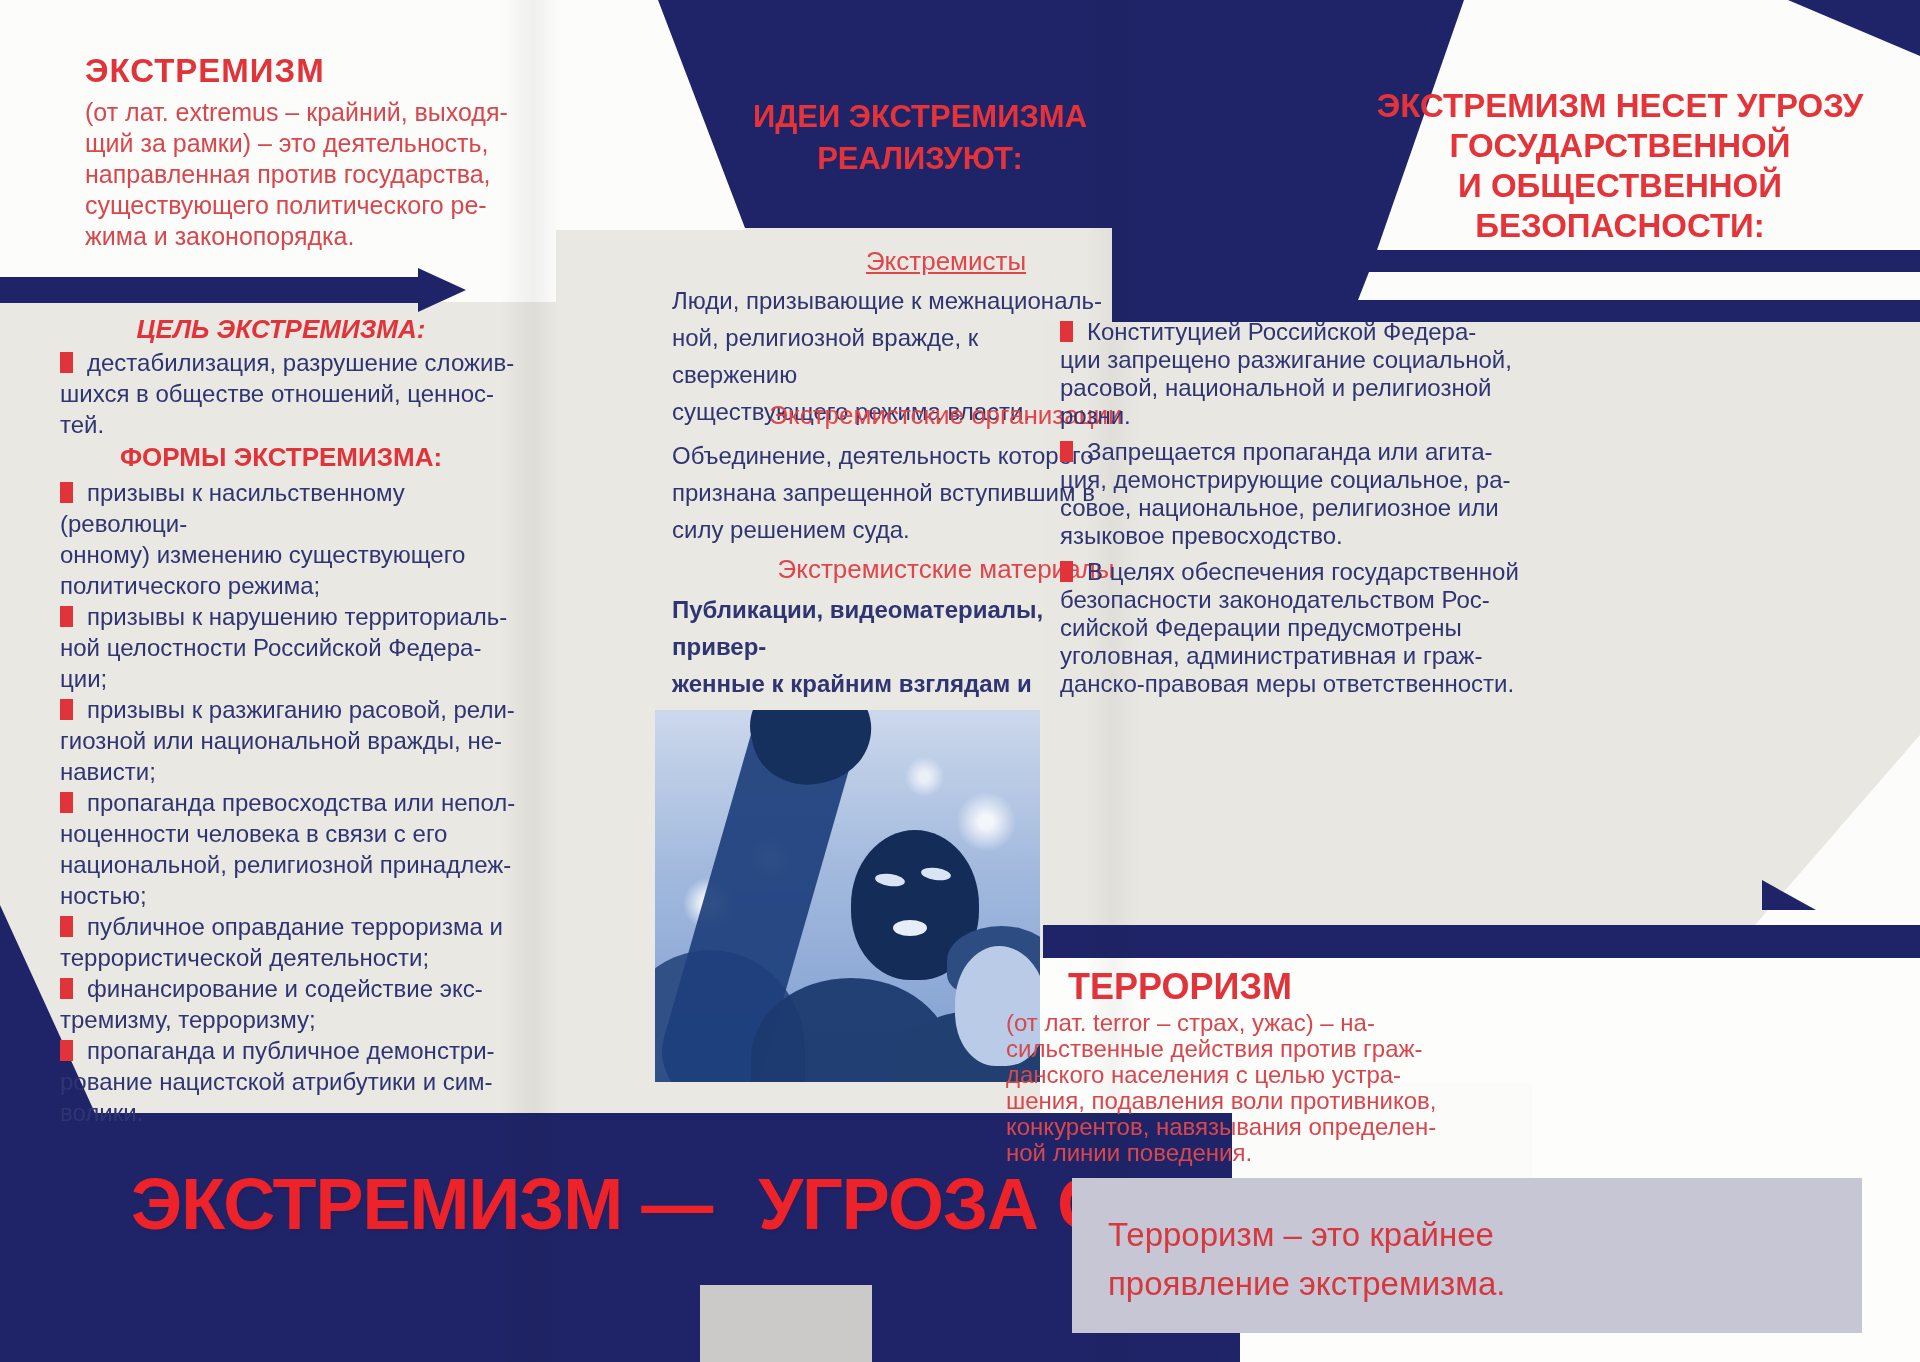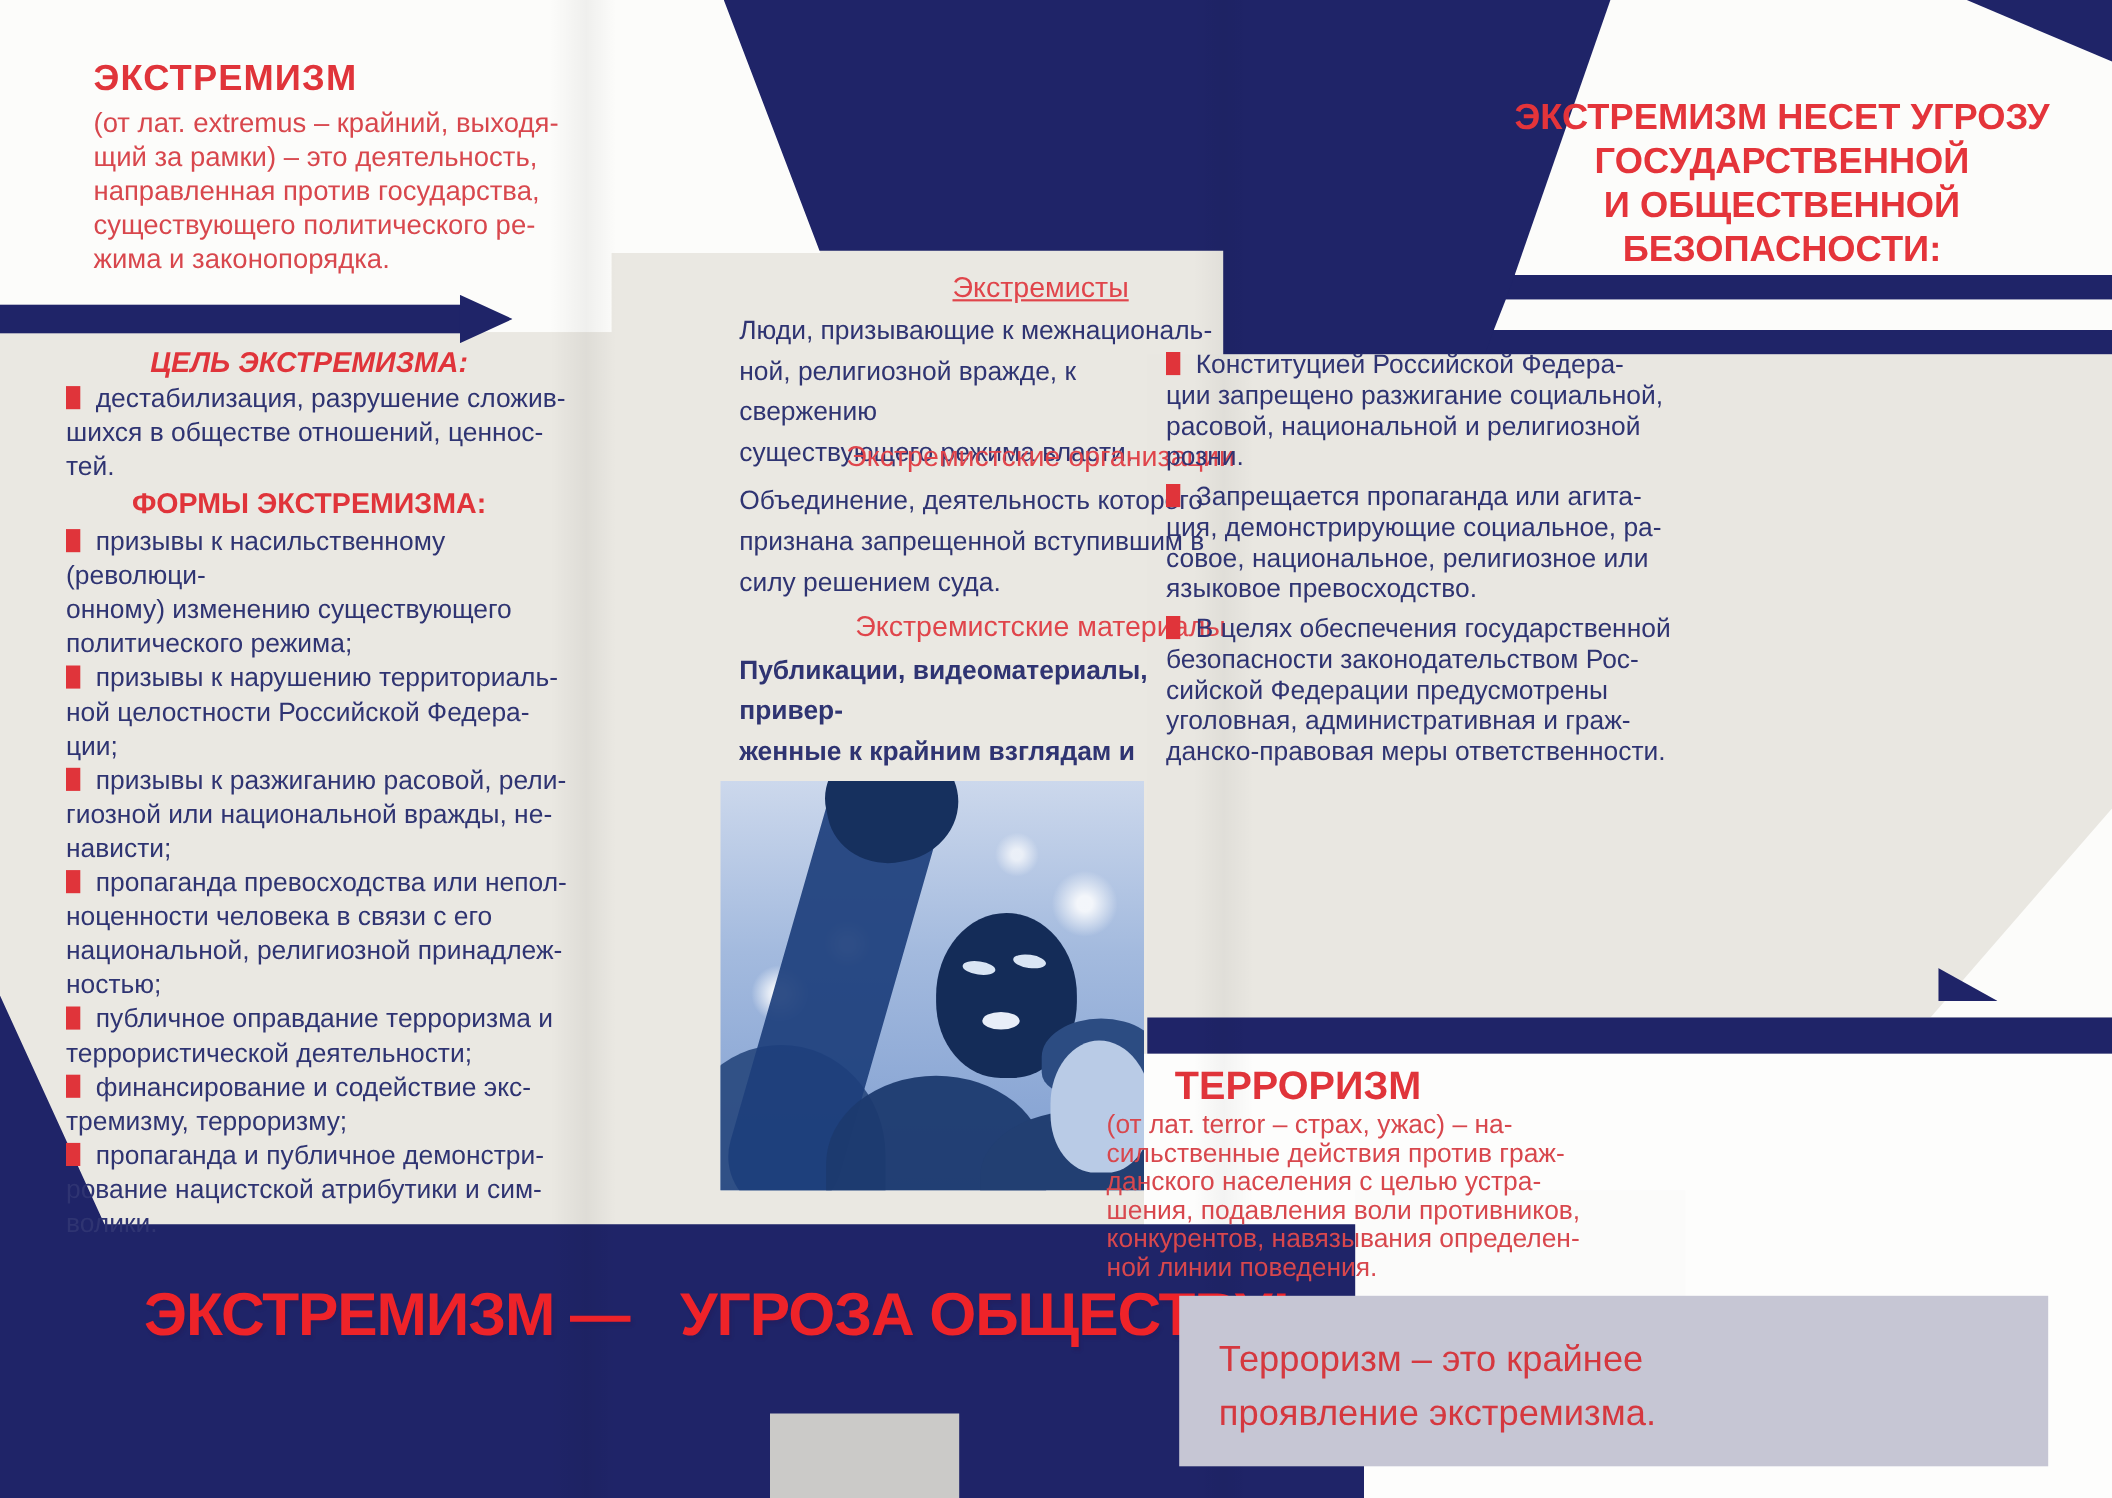--- a/index.html
+++ b/index.html
@@ -64,21 +64,21 @@
     font-size:33px;line-height:40px;color:#e4343a;font-weight:bold;}
   .r-list{left:1060px;top:318px;width:795px;}
   .r-item{font-size:24px;line-height:28px;color:#2f3472;margin-bottom:8px;}
   .r-terror-title{left:1068px;top:966px;font-size:36px;}
   .r-terror-text{left:1006px;top:1010px;width:790px;font-size:24px;
     line-height:26px;color:#d8474d;}
   .terror-box{left:1072px;top:1178px;width:790px;height:155px;background:#c6c6d4;}
   .terror-box-text{left:1108px;top:1210px;width:740px;font-size:33px;
     line-height:49px;color:#d5383f;}
   .banner{left:131px;top:1163px;width:1000px;display:flex;gap:46px;
-    font-size:55px;font-weight:bold;color:#ee2329;letter-spacing:-1px;
+    font-size:72px;font-weight:bold;color:#ee2329;letter-spacing:-1px;
     text-shadow:2px 3px 2px rgba(35,28,90,.45);white-space:nowrap;}
   
   .photo{left:655px;top:710px;width:385px;height:372px;overflow:hidden;
     background:
       radial-gradient(circle at 14% 52%, rgba(255,255,255,.9) 0 6px, rgba(255,255,255,0) 26px),
       radial-gradient(circle at 30% 40%, rgba(255,255,255,.8) 0 5px, rgba(255,255,255,0) 22px),
       radial-gradient(circle at 86% 30%, rgba(255,255,255,.85) 0 7px, rgba(255,255,255,0) 30px),
       radial-gradient(circle at 70% 18%, rgba(255,255,255,.7) 0 5px, rgba(255,255,255,0) 20px),
       linear-gradient(180deg,#ccd8ec 0%,#a3bade 42%,#7e9dd0 100%);}
   .ph{position:absolute;}
@@ -155,20 +155,22 @@
 ностью;</span></div>
     <div><span class="bsq"></span><span class="pre">публичное оправдание терроризма и
 террористической деятельности;</span></div>
     <div><span class="bsq"></span><span class="pre">финансирование и содействие экс-
 тремизму, терроризму;</span></div>
     <div><span class="bsq"></span><span class="pre">пропаганда и публичное демонстри-
 рование нацистской атрибутики и сим-
 волики.</span></div>
   </div>
 
+  <div class="abs pre m-heading">ИДЕИ ЭКСТРЕМИЗМА
+РЕАЛИЗУЮТ:</div>
   <div class="abs m-title mt1">Экстремисты</div>
   <div class="abs pre m-text mx1">Люди, призывающие к межнациональ-
 ной, религиозной вражде, к свержению
 существующего режима власти.</div>
   <div class="abs m-title mt2">Экстремистские организации</div>
   <div class="abs pre m-text mx2">Объединение, деятельность которого
 признана запрещенной вступившим в
 силу решением суда.</div>
   <div class="abs m-title mt3">Экстремистские материалы</div>
   <div class="abs pre m-text mx3">Публикации, видеоматериалы, привер-

